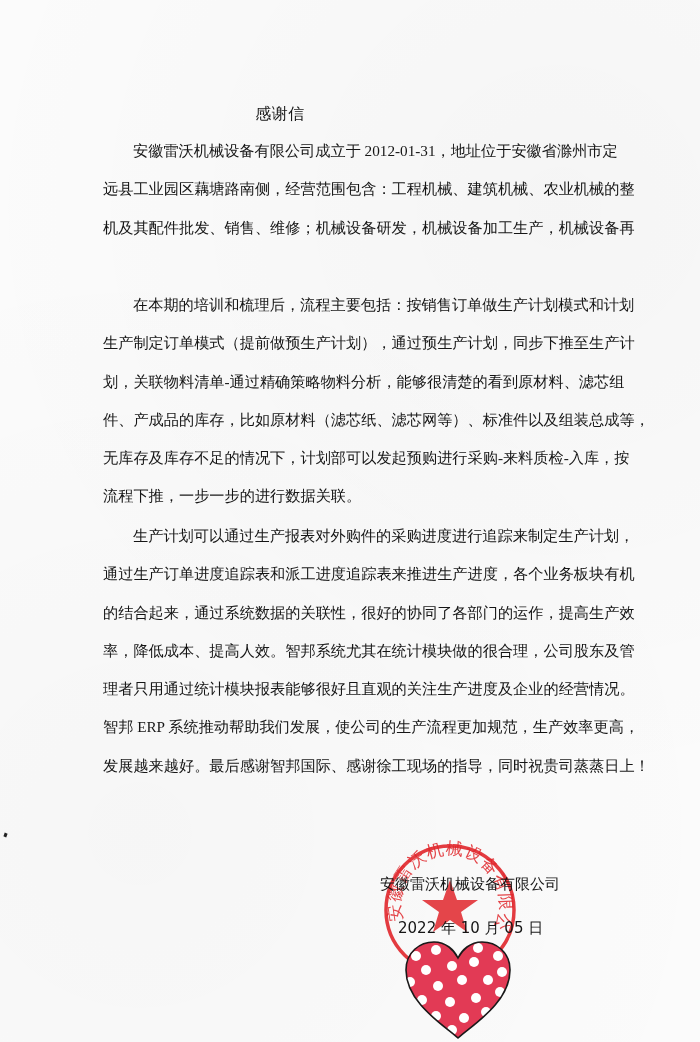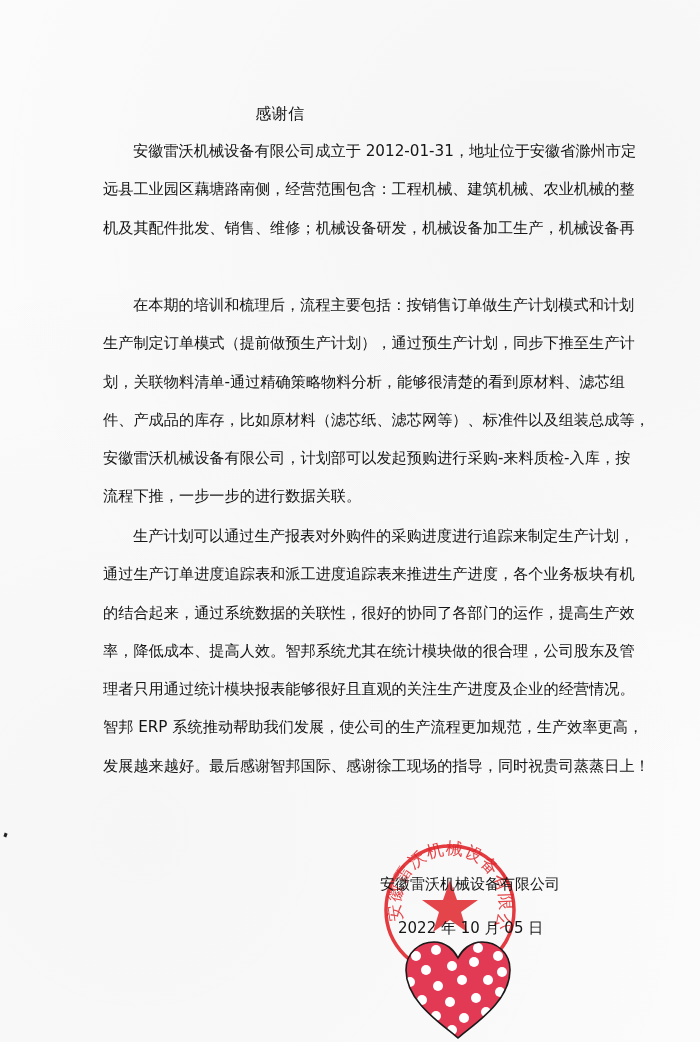--- a/index.html
+++ b/index.html
@@ -41,20 +41,21 @@
       line-height: 38.3px;
       text-align: justify;
       text-align-last: left;
       margin: 0;
     }
     .para .line {
       display: block;
       white-space: nowrap;
       text-align: justify;
       text-align-last: justify;
+      font-family: Liberation Serif, serif;
     }
     .para .line.last {
       text-align-last: left;
     }
     .para .line.indent {
       padding-left: 30px;
     }
     #p1 { top: 132px; }
     #p2 { top: 286px; }
     #p3 { top: 517px; }
@@ -113,21 +114,21 @@
   <span class="line indent">安徽雷沃机械设备有限公司成立于 2012-01-31，地址位于安徽省滁州市定</span>
   <span class="line">远县工业园区藕塘路南侧，经营范围包含：工程机械、建筑机械、农业机械的整</span>
   <span class="line">机及其配件批发、销售、维修；机械设备研发，机械设备加工生产，机械设备再</span>
 </p>
 
 <p class="para" id="p2">
   <span class="line indent">在本期的培训和梳理后，流程主要包括：按销售订单做生产计划模式和计划</span>
   <span class="line">生产制定订单模式（提前做预生产计划），通过预生产计划，同步下推至生产计</span>
   <span class="line">划，关联物料清单-通过精确策略物料分析，能够很清楚的看到原材料、滤芯组</span>
   <span class="line">件、产成品的库存，比如原材料（滤芯纸、滤芯网等）、标准件以及组装总成等，</span>
-  <span class="line">安徽雷沃机械设备有限公司，计划部可以发起预购进行采购-来料质检-入库，按</span>
+  <span class="line">无库存及库存不足的情况下，计划部可以发起预购进行采购-来料质检-入库，按</span>
   <span class="line last">流程下推，一步一步的进行数据关联。</span>
 </p>
 
 <p class="para" id="p3">
   <span class="line indent">生产计划可以通过生产报表对外购件的采购进度进行追踪来制定生产计划，</span>
   <span class="line">通过生产订单进度追踪表和派工进度追踪表来推进生产进度，各个业务板块有机</span>
   <span class="line">的结合起来，通过系统数据的关联性，很好的协同了各部门的运作，提高生产效</span>
   <span class="line">率，降低成本、提高人效。智邦系统尤其在统计模块做的很合理，公司股东及管</span>
   <span class="line">理者只用通过统计模块报表能够很好且直观的关注生产进度及企业的经营情况。</span>
   <span class="line">智邦 ERP 系统推动帮助我们发展，使公司的生产流程更加规范，生产效率更高，</span>

